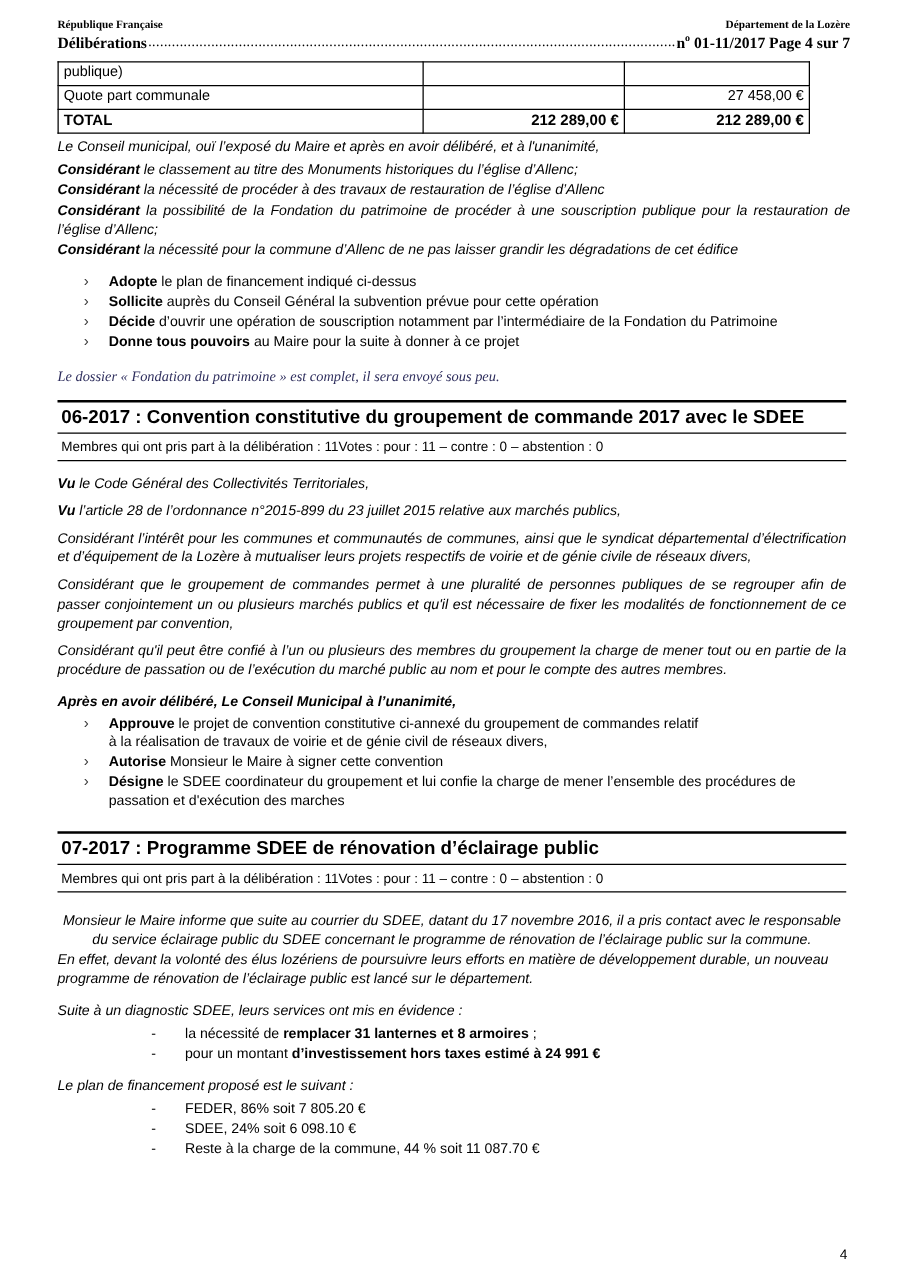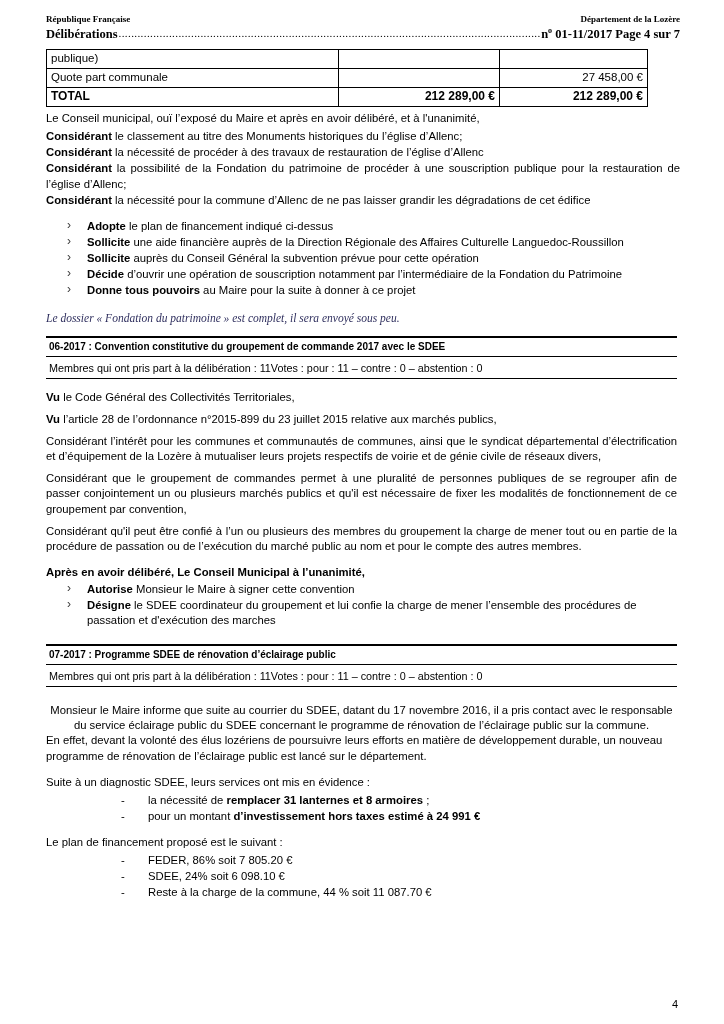--- a/index.html
+++ b/index.html
@@ -73,20 +73,21 @@
   td.c-label { width: 283px; }
   td.c-mid   { width: 152px; text-align: right; }
   td.c-right { width: 139px; text-align: right; }
   tr.total td { font-weight: bold; font-size: 12px; }
 
   
   .para {
     font-size: 11.3px;
     line-height: 1.34;
     margin: 0;
+    font-style: italic;
   }
   .p-just { text-align: justify; }
   .tight { margin-top: 0; }
   .gap-s { margin-top: 7px; }
   .gap-m { margin-top: 11px; }
   .gap-l { margin-top: 16px; text-align: center; }
   b, .b { font-weight: bold; }
 
   .block-consid { margin-top: 3px; }
   .block-consid .para { margin-top: 1px; }
@@ -142,21 +143,21 @@
   }
 
   
   .delib {
     margin-top: 12px;
     width: 631px;
   }
   .delib-title {
     border-top: 2px solid #000000;
     border-bottom: 1px solid #000000;
-    font-size: 10px;
+    font-size: 15px;
     font-weight: bold;
     padding: 3px 2px 3px 3px;
     line-height: 1.2;
   }
   .delib-meta {
     display: flex;
     font-size: 10.8px;
     padding: 5px 2px 4px 3px;
     border-bottom: 1px solid #000000;
   }
@@ -211,21 +212,20 @@
 
   <div class="block-consid">
     <p class="para p-just"><b>Considérant</b><span> le classement au titre des Monuments historiques du l’église d’Allenc;</span></p>
     <p class="para p-just"><b>Considérant</b><span> la nécessité de procéder à des travaux de restauration de l’église d’Allenc</span></p>
     <p class="para p-just"><b>Considérant</b><span> la possibilité de la Fondation du patrimoine de procéder à une souscription publique pour la restauration de l’église d’Allenc;</span></p>
     <p class="para p-just"><b>Considérant</b><span> la nécessité pour la commune d’Allenc de ne pas laisser grandir les dégradations de cet édifice</span></p>
   </div>
 
   <ul class="chev" style="margin-top:11px;">
     <li><b>Adopte</b><span> le plan de financement indiqué ci-dessus</span></li>
-    <li style="padding-right:36px;"><b>Sollicite</b><span> une aide financière auprès de la Direction Régionale des Affaires Culturelle Languedoc-Roussillon</span></li>
     <li><b>Sollicite</b><span> auprès du Conseil Général la subvention prévue pour cette opération</span></li>
     <li><b>Décide</b><span> d’ouvrir une opération de souscription notamment par l’intermédiaire de la Fondation du Patrimoine</span></li>
     <li><b>Donne tous pouvoirs</b><span> au Maire pour la suite à donner à ce projet</span></li>
   </ul>
 
   <p class="note-italic">Le dossier « Fondation du patrimoine » est complet, il sera envoyé sous peu.</p>
 
   <div class="delib">
     <div class="delib-title">06-2017 : Convention constitutive du groupement de commande 2017 avec le SDEE</div>
     <div class="delib-meta">
@@ -236,20 +236,21 @@
 
   <p class="para p-just gap-m"><b>Vu</b><span> le Code Général des Collectivités Territoriales,</span></p>
   <p class="para p-just gap-s"><b>Vu</b><span> l’article 28 de l’ordonnance n°2015-899 du 23 juillet 2015 relative aux marchés publics,</span></p>
   <p class="para p-just gap-s" style="width:631px;">Considérant l’intérêt pour les communes et communautés de communes, ainsi que le syndicat départemental d’électrification et d’équipement de la Lozère à mutualiser leurs projets respectifs de voirie et de génie civile de réseaux divers,</p>
   <p class="para p-just gap-s" style="width:631px;">Considérant que le groupement de commandes permet à une pluralité de personnes publiques de se regrouper afin de passer conjointement un ou plusieurs marchés publics et qu'il est nécessaire de fixer les modalités de fonctionnement de ce groupement par convention,</p>
   <p class="para p-just gap-s" style="width:631px;">Considérant qu'il peut être confié à l’un ou plusieurs des membres du groupement la charge de mener tout ou en partie de la procédure de passation ou de l’exécution du marché public au nom et pour le compte des autres membres.</p>
 
   <p class="para gap-m" style="font-weight:bold;">Après en avoir délibéré, Le Conseil Municipal à l’unanimité,</p>
 
   <ul class="chev" style="margin-top:2px;">
+    <li style="padding-right:120px;"><b>Approuve</b><span> le projet de convention constitutive ci-annexé du groupement de commandes relatif à la réalisation de travaux de voirie et de génie civil de réseaux divers,</span></li>
     <li><b>Autorise</b><span> Monsieur le Maire à signer cette convention</span></li>
     <li style="padding-right:24px;"><b>Désigne</b><span> le SDEE coordinateur du groupement et lui confie la charge de mener l’ensemble des procédures de passation et d'exécution des marches</span></li>
   </ul>
 
   <div class="delib" style="margin-top:16px;">
     <div class="delib-title">07-2017 : Programme SDEE de rénovation d’éclairage public</div>
     <div class="delib-meta">
       <span>Membres qui ont pris part à la délibération : 11</span>
       <span class="votes">Votes : pour : 11 – contre : 0 – abstention : 0</span>
     </div>

